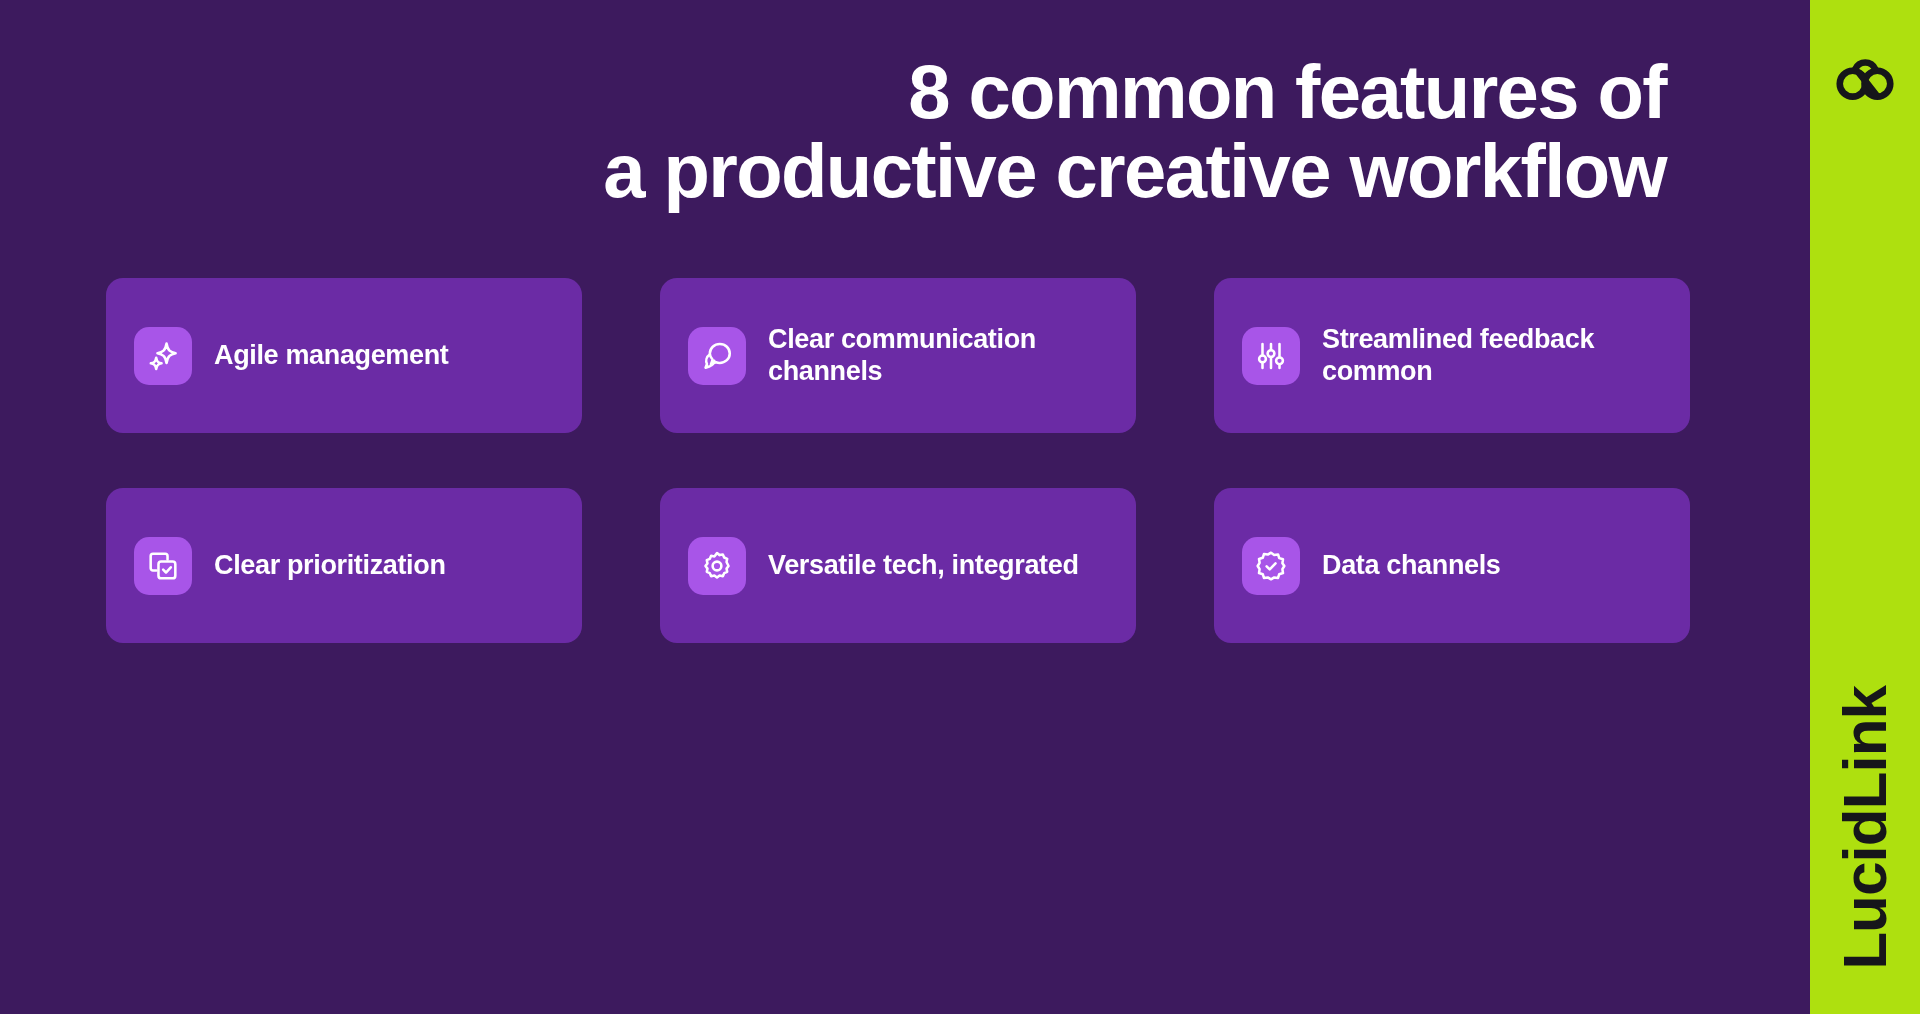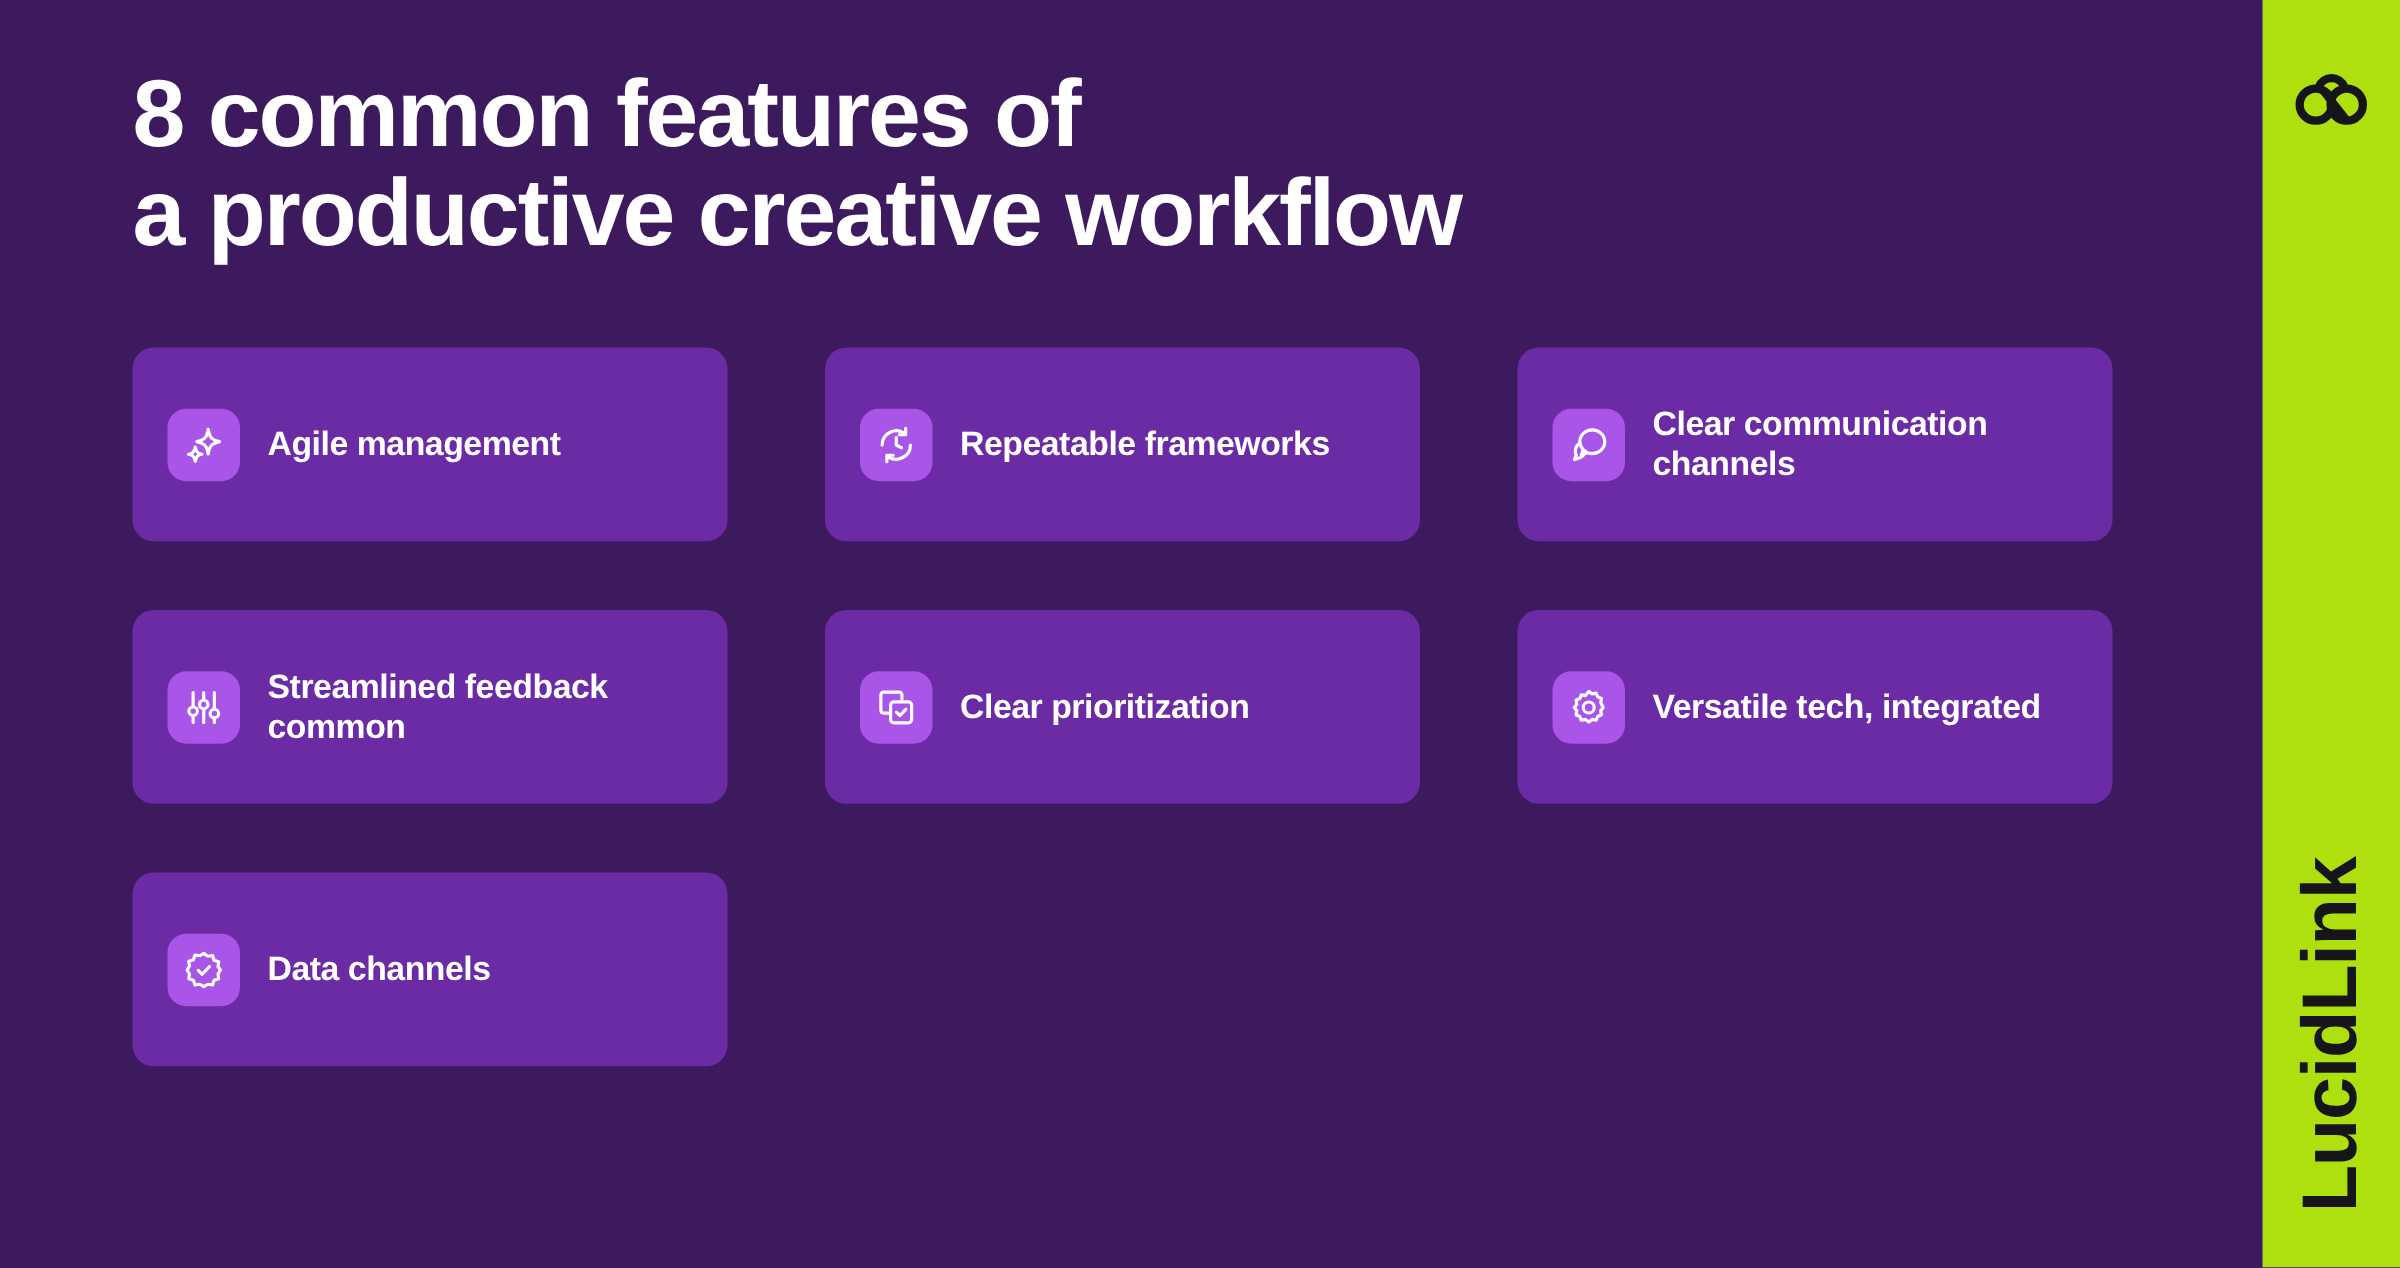--- a/index.html
+++ b/index.html
@@ -36,20 +36,21 @@
 
   .headline {
     margin: 0;
     padding: 0;
     color: #ffffff;
     font-size: 76px;
     line-height: 1.04;
     font-weight: 700;
     letter-spacing: -1.6px;
     max-width: 1560px;
+    text-align: right;
   }
   .headline .hl-line {
     display: block;
     white-space: nowrap;
   }
 
   
   .card-grid {
     margin-top: 68px;
     width: 1586px;
@@ -149,32 +150,20 @@
       <div class="feature-card">
         <span class="icon-tile">
           <svg viewBox="0 0 24 24" fill="none" stroke="#ffffff" stroke-width="1.8" stroke-linejoin="round" stroke-linecap="round">
             <path d="M14.5 3.2c.45 2.6 1.1 4.1 2.1 5.05 1 .95 2.45 1.5 4.3 1.85-1.85.35-3.3.9-4.3 1.85-1 .95-1.65 2.45-2.1 5.05-.45-2.6-1.1-4.1-2.1-5.05-1-.95-2.45-1.5-4.3-1.85 1.85-.35 3.3-.9 4.3-1.85 1-.95 1.65-2.45 2.1-5.05Z"></path>
             <path d="M7.2 13.2c.28 1.5.66 2.37 1.25 2.92.59.55 1.45.88 2.55 1.08-1.1.2-1.96.53-2.55 1.08-.59.55-.97 1.42-1.25 2.92-.28-1.5-.66-2.37-1.25-2.92-.59-.55-1.45-.88-2.55-1.08 1.1-.2 1.96-.53 2.55-1.08.59-.55.97-1.42 1.25-2.92Z"></path>
           </svg>
         </span>
         <span class="card-label">Agile management</span>
       </div>
 
-      <div class="feature-card">
-        <span class="icon-tile">
-          <svg viewBox="0 0 24 24" fill="none" stroke="#ffffff" stroke-width="1.8" stroke-linecap="round" stroke-linejoin="round">
-            <path d="M20 12a8 8 0 0 1-13.1 6.16"></path>
-            <path d="M4 12a8 8 0 0 1 13.1-6.16"></path>
-            <polyline points="17.3,2.6 17.3,6.2 13.7,6.2"></polyline>
-            <polyline points="6.7,21.4 6.7,17.8 10.3,17.8"></polyline>
-            <polyline points="12,7.8 12,12 15,13.6"></polyline>
-          </svg>
-        </span>
-        <span class="card-label">Repeatable frameworks</span>
-      </div>
 
       <div class="feature-card two-line">
         <span class="icon-tile">
           <svg viewBox="0 0 24 24" fill="none" stroke="#ffffff" stroke-width="1.8" stroke-linecap="round" stroke-linejoin="round">
             <path d="M21 10.2c0 3.7-3.15 6.7-7.05 6.7-.95 0-1.85-.18-2.67-.5l-3.53 1.3 1.15-3.1a6.43 6.43 0 0 1-1.95-4.4c0-3.7 3.16-6.7 7.05-6.7S21 6.5 21 10.2Z"></path>
             <path d="M10.1 15.35a5.2 5.2 0 0 1-3.1 3.83l-3.07 1.07.98-2.63A5.15 5.15 0 0 1 6.6 11.2"></path>
           </svg>
         </span>
         <span class="card-label">Clear communication channels</span>
       </div>

